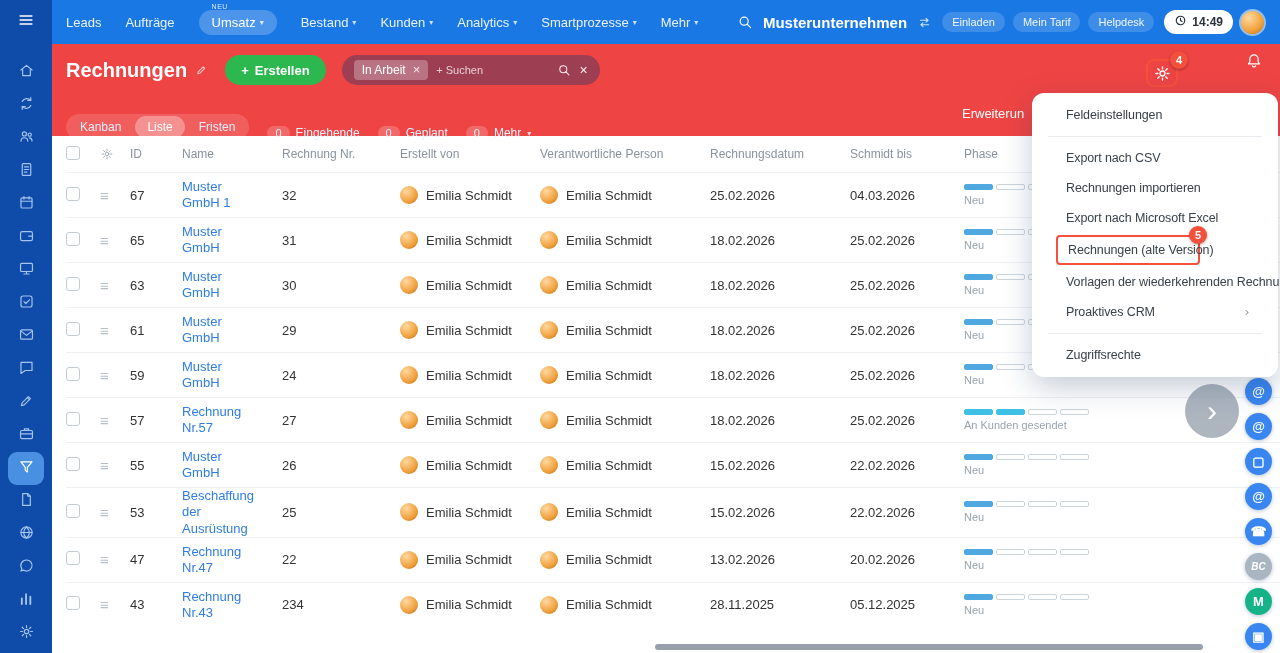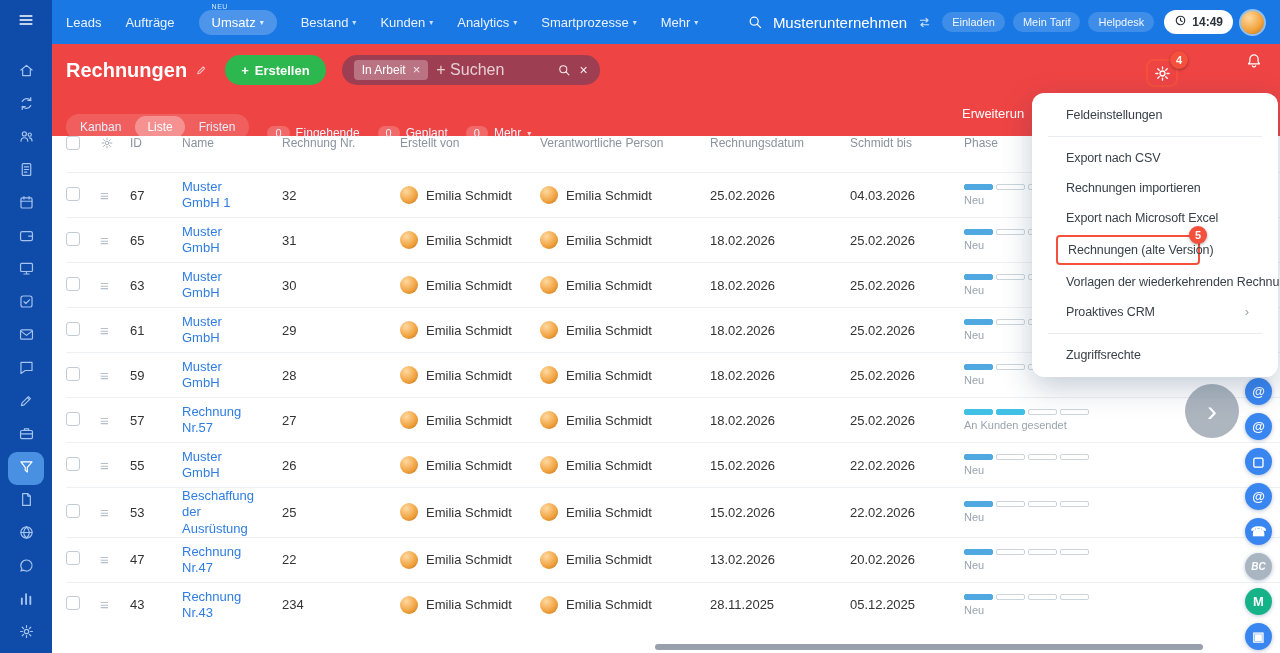--- a/index.html
+++ b/index.html
@@ -15,54 +15,54 @@
 
   
   .topbar{position:absolute;left:52px;top:0;right:0;height:44px;background:#1a78e4;display:flex;align-items:center;padding:0 14px;color:#e9f1fd;z-index:6}
   .top-menu{display:flex;align-items:center;gap:24px}
   .tm-item{position:relative;font-size:13px;display:flex;align-items:center;gap:4px;cursor:pointer;white-space:nowrap}
   .tm-pill{background:rgba(255,255,255,.22);padding:5px 13px;border-radius:15px;color:#fff}
   .tm-neu{position:absolute;top:-7px;left:13px;font-size:7px;letter-spacing:.5px;color:#d9e9ff}
   .caret{font-size:8px;opacity:.85}
   .top-right{margin-left:auto;display:flex;align-items:center;gap:10px}
   .top-search{color:#fff;display:flex;cursor:pointer}
-  .company{font-size:15px;font-weight:normal;color:#fff;white-space:nowrap;cursor:pointer}
+  .company{font-size:15px;font-weight:bold;color:#fff;white-space:nowrap;cursor:pointer}
   .swap{color:#cfe2fb;display:flex;cursor:pointer}
   .qpill{font-size:11px;color:#f0f6ff;background:rgba(255,255,255,.16);padding:4px 10px;border-radius:12px;white-space:nowrap;cursor:pointer}
   .timer{background:#fff;color:#2b3138;font-weight:bold;font-size:12px;padding:4px 10px;border-radius:14px;display:flex;align-items:center;gap:5px;cursor:pointer}
   .avatar-top{width:27px;height:27px;border-radius:50%;margin-left:-4px;border:2px solid #8fc0f2;background:radial-gradient(circle at 35% 30%,#ffd9a0,#f2a23c 60%,#b06f1e);cursor:pointer}
 
   
   .page-head{position:absolute;left:52px;top:44px;right:0;height:92px;background:#ef4444;padding:9px 14px;z-index:6}
   .ph-row1{display:flex;align-items:center;gap:16px;height:34px}
   .page-title{font-size:20px;font-weight:bold;color:#fff;display:flex;align-items:center;gap:8px}
   .title-edit{color:rgba(255,255,255,.7);display:flex;cursor:pointer}
   .create-btn{background:#2cb84e;color:#fff;font-size:13px;font-weight:bold;height:30px;padding:0 16px;border-radius:16px;display:flex;align-items:center;gap:6px;cursor:pointer;border:none}
   .searchbar{display:flex;align-items:center;background:rgba(8,52,110,.35);border-radius:16px;height:30px;padding:0 12px;width:258px;gap:8px;cursor:text}
   .chip{background:rgba(255,255,255,.28);color:#fff;font-size:12px;padding:3px 8px;border-radius:4px;display:flex;gap:7px;align-items:flex-start;white-space:nowrap}
   .chip-x{opacity:.85;cursor:pointer;font-size:13px;line-height:1}
-  .search-ph{color:rgba(255,255,255,.75);font-size:16px;flex:1;white-space:nowrap}
+  .search-ph{color:rgba(255,255,255,.75);font-size:11px;flex:1;white-space:nowrap}
   .sb-ico{color:rgba(255,255,255,.9);display:flex;cursor:pointer}
   .sb-x{color:rgba(255,255,255,.9);font-size:14px;cursor:pointer}
   .ph-row2{display:flex;align-items:flex-end;margin-top:27px}
   .view-group{display:flex;background:rgba(255,255,255,.14);border-radius:14px;padding:2px;gap:2px}
   .view{font-size:12px;color:#e2eefc;padding:4px 12px;border-radius:12px;cursor:pointer;white-space:nowrap}
   .view.active{background:rgba(255,255,255,.32);color:#fff}
   .counter{display:flex;align-items:center;gap:6px;font-size:12px;color:#eaf2fd;margin-left:18px;cursor:pointer;white-space:nowrap}
   .counter .cnt{background:rgba(255,255,255,.2);border-radius:10px;padding:1px 8px;font-size:11px}
   .ext-label{position:absolute;left:910px;top:62px;font-size:13px;color:#fff;white-space:nowrap;cursor:pointer}
   .bell-btn{position:absolute;left:1193px;top:8px;color:#fff;cursor:pointer;z-index:7}
   .gear-anno{position:absolute;left:1094px;top:15px;width:32px;height:28px;border:2px solid #f4503c;border-radius:8px;display:flex;align-items:center;justify-content:center;z-index:7}
   .gear-btn{color:#fff;display:flex;cursor:pointer}
   .anno-badge{width:18px;height:18px;border-radius:50%;background:#f4503c;color:#fff;font-size:11px;font-weight:bold;display:flex;align-items:center;justify-content:center;box-shadow:0 1px 3px rgba(0,0,0,.35)}
   .badge-4{position:absolute;left:1118px;top:7px;z-index:8}
 
   
   .table{position:absolute;left:52px;top:136px;right:0;bottom:0;background:#fff;padding-left:14px;z-index:1}
-  .thead{display:flex;align-items:flex-start;height:36px;color:#8a939e;font-size:12px}
+  .thead{display:flex;align-items:center;height:36px;color:#8a939e;font-size:12px}
   .trow{display:flex;align-items:center;min-height:45px;border-top:1px solid #eef1f4;font-size:13px;color:#333}
   .c{flex:none;padding-right:6px}
   .c-cb{width:34px}.c-gearcol{width:30px;color:#a6aeb8;display:flex}
   .c-id{width:52px}.c-name{width:100px}.c-nr{width:118px}
   .c-created{width:140px}.c-resp{width:170px}.c-date{width:140px}.c-due{width:114px}.c-phase{width:235px}
   .checkbox{display:inline-block;width:14px;height:14px;border:1.5px solid #c3cbd3;border-radius:3px;background:#fff;cursor:pointer}
   .drag{color:#b6bec7;font-size:15px;cursor:grab}
   .c-name a{color:#2f7de1;text-decoration:none;cursor:pointer;display:inline-block;max-width:80px;line-height:1.25}
   .person{display:flex;align-items:center;gap:8px}
   .av{width:18px;height:18px;border-radius:50%;flex:none;background:radial-gradient(circle at 35% 30%,#ffd9a0,#f0a03c 60%,#b06f1e)}
@@ -458,21 +458,21 @@
               <span class="seg"></span>
             </div>
             <div class="plabel">Neu</div>
           </div>
         </div>
         <div class="trow">
           <div class="c c-cb"><span class="checkbox"></span></div>
           <div class="c c-gearcol drag">≡</div>
           <div class="c c-id">59</div>
           <div class="c c-name"><a>Muster GmbH</a></div>
-          <div class="c c-nr">28</div>
+          <div class="c c-nr">24</div>
           <div class="c c-created person">
             <span class="av"></span>
             <span>Emilia Schmidt</span>
           </div>
           <div class="c c-resp person">
             <span class="av"></span>
             <span>Emilia Schmidt</span>
           </div>
           <div class="c c-date">18.02.2026</div>
           <div class="c c-due">25.02.2026</div>

